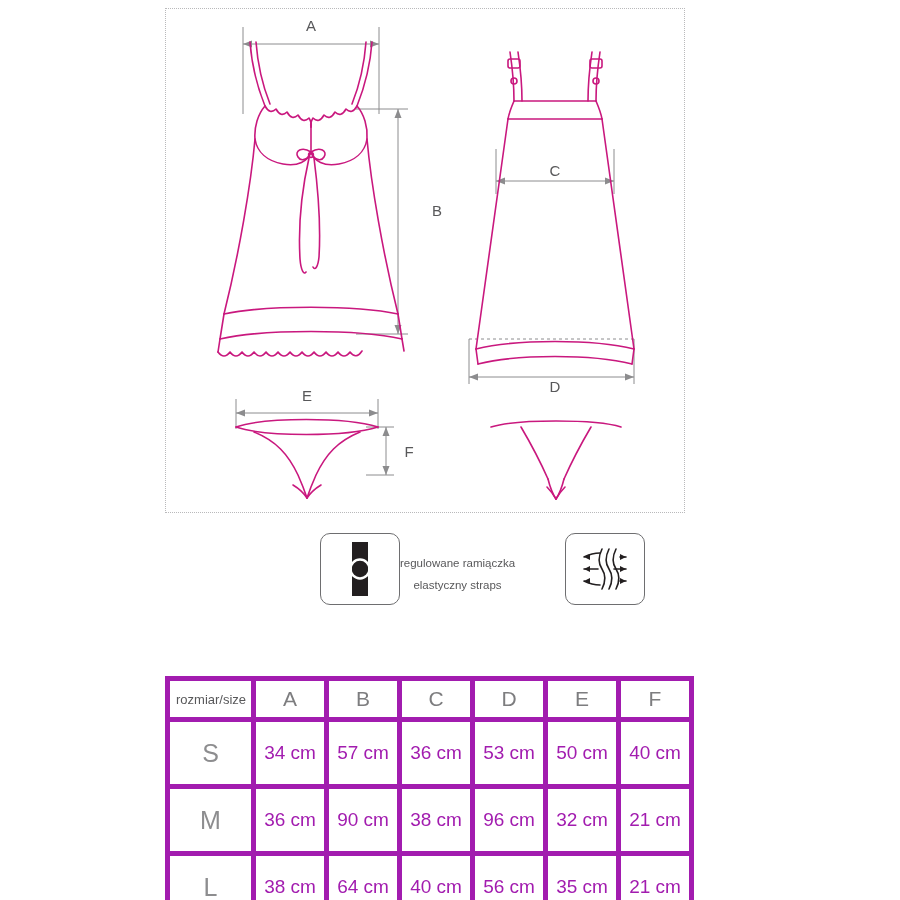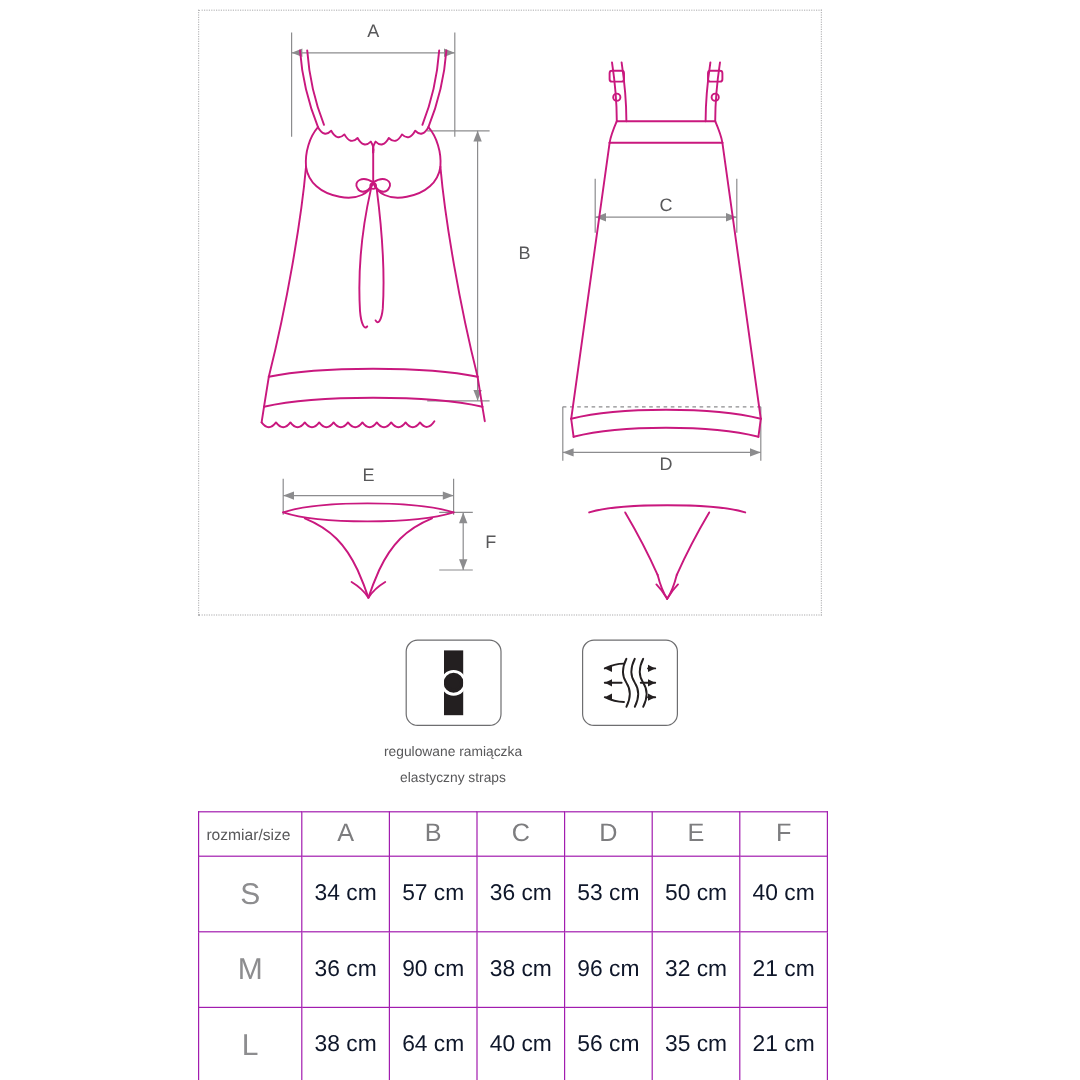--- a/index.html
+++ b/index.html
@@ -37,21 +37,21 @@
     position: absolute;
     left: 320px;
     top: 533px;
     width: 270px;
     display: flex;
     gap: 50px;
     align-items: flex-start;
   }
   .feature {
     display: flex;
-    flex-direction: column;
+    flex-direction: row;
     align-items: center;
   }
   .feature-box {
     width: 80px;
     height: 72px;
     border: 1px solid #6e6e70;
     border-radius: 10px;
     box-sizing: border-box;
     display: flex;
     align-items: center;
@@ -70,41 +70,41 @@
   
   #size-table {
     position: absolute;
     left: 165px;
     top: 676px;
     width: 525px;
     border-collapse: collapse;
     table-layout: fixed;
   }
   #size-table td, #size-table th {
-    border: 1px solid #a21caf;
+    border: 5px solid #a21caf;
     color: #6b6b6d;
     font-weight: normal;
     text-align: center;
     padding: 0;
   }
   #size-table .hdr-row td {
     height: 36px;
     font-size: 21px;
     color: #7d7d7f;
   }
   #size-table .hdr-row td.first {
     font-size: 13px;
     color: #58585a;
     text-align: left;
     padding-left: 6px;
   }
   #size-table .data-row td {
     height: 62px;
     font-size: 19px;
-    color: #0f172a;
+    color: #a21caf;
   }
   #size-table .data-row td.size-cell {
     font-size: 25px;
     color: #8d8d8f;
   }
   #size-table col.c-first { width: 86px; }
   #size-table col.c-rest  { width: 73px; }
 </style>
 </head>
 <body>

